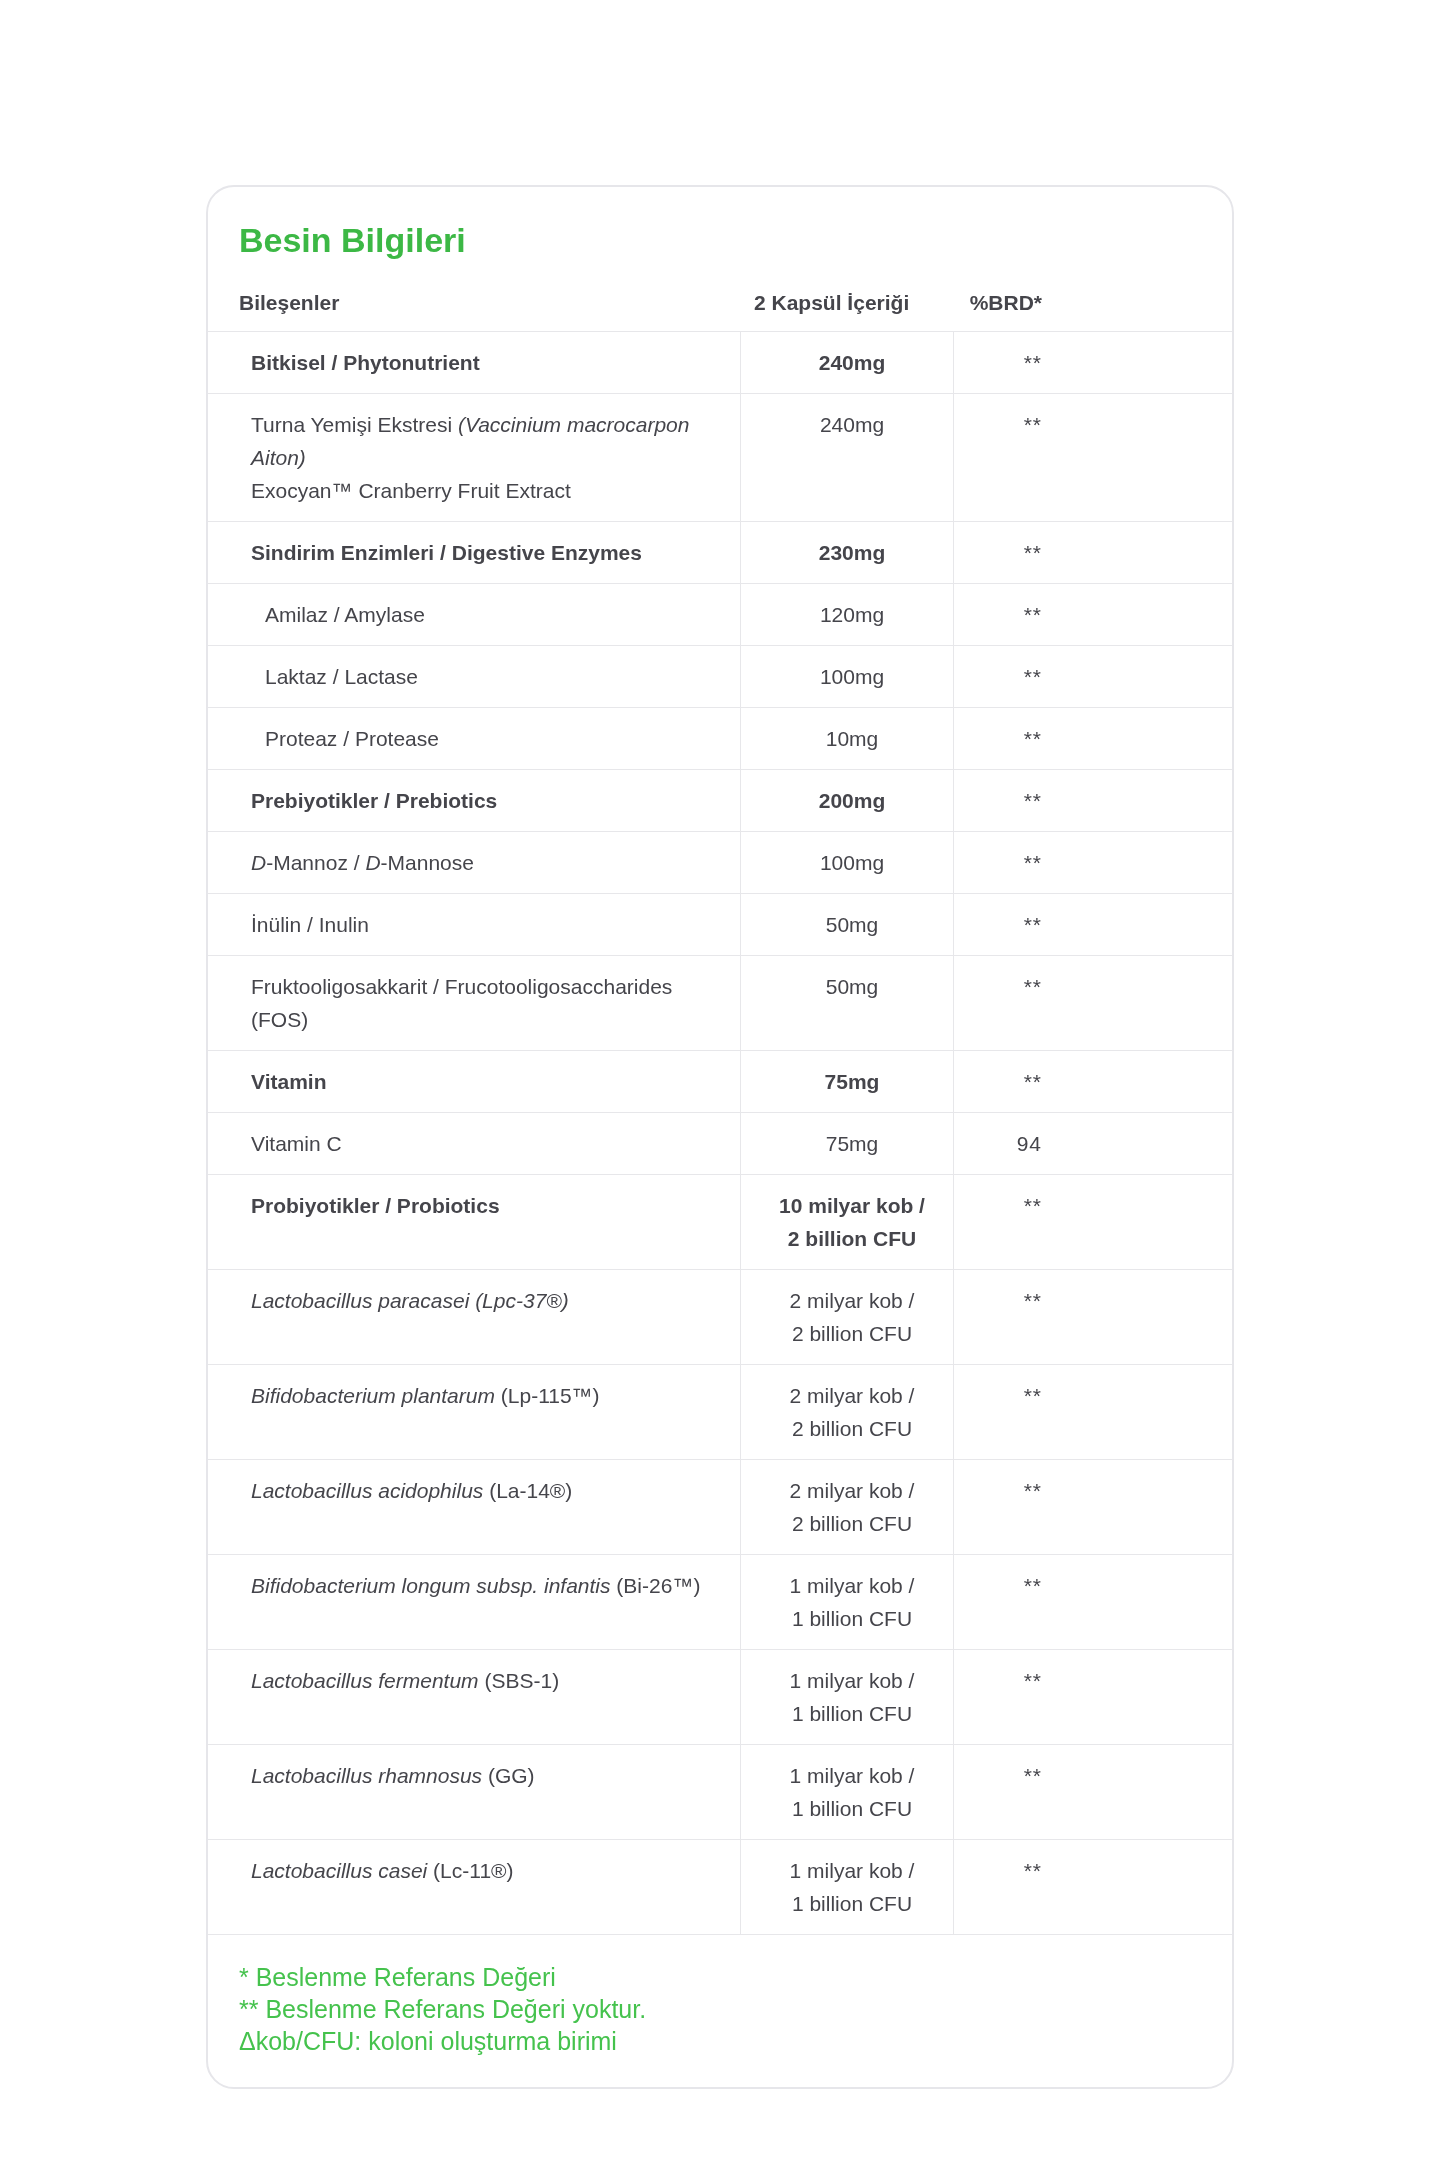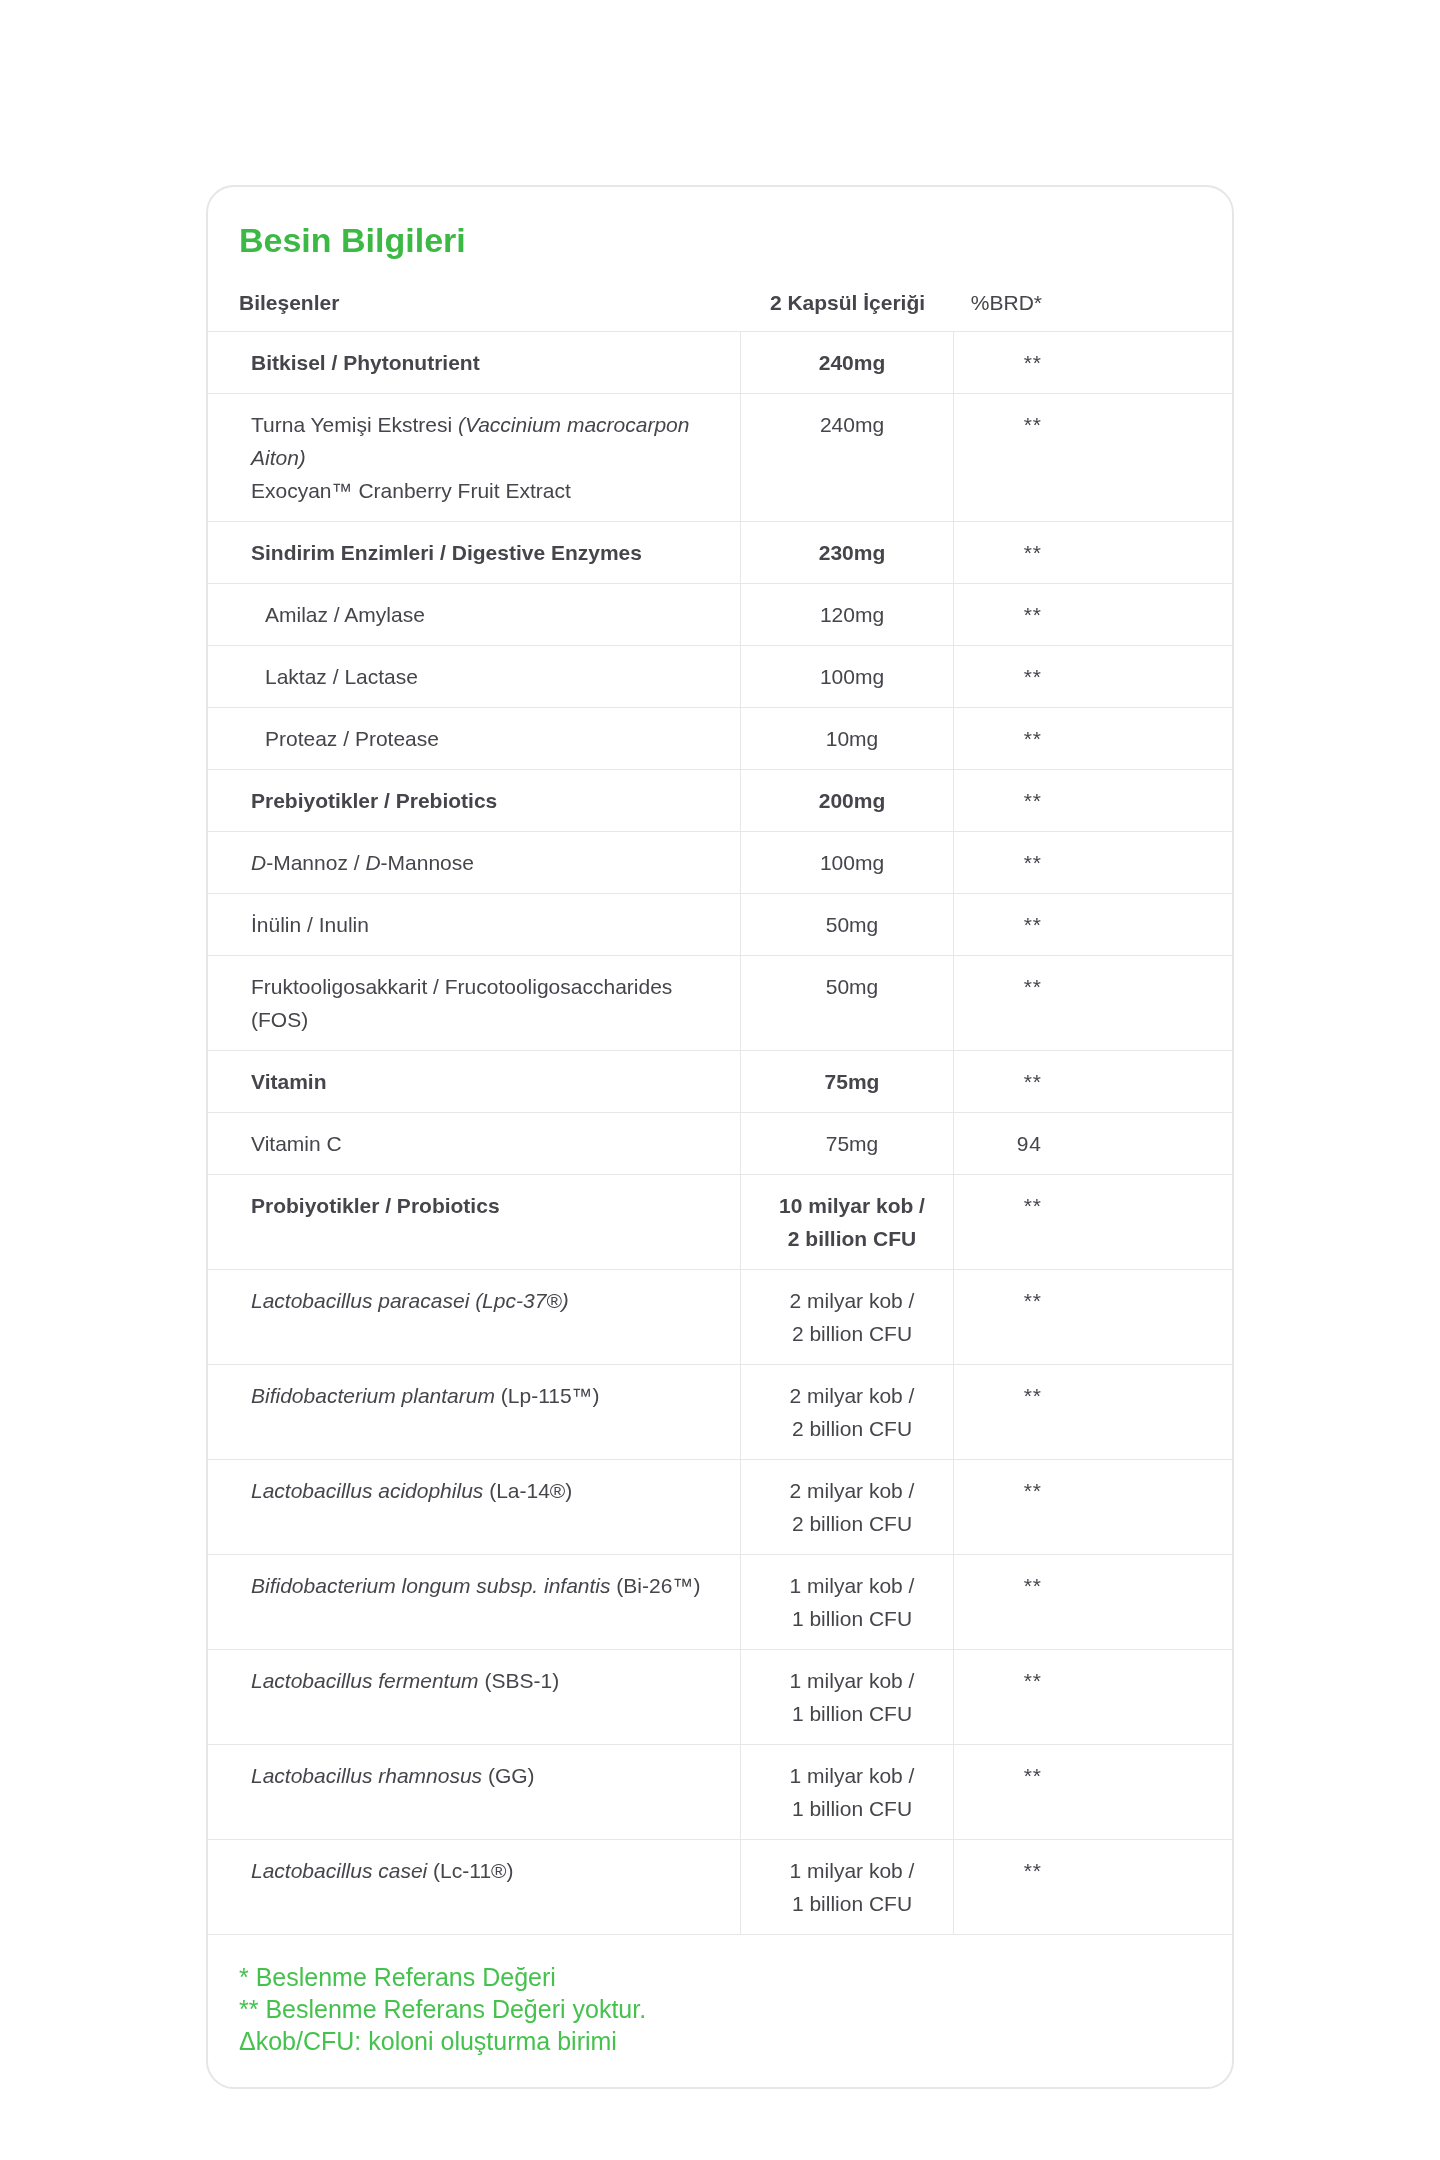--- a/index.html
+++ b/index.html
@@ -37,30 +37,29 @@
     grid-template-columns:520px 213px 137px;
     padding:30px 0 16px 0;
     border-bottom:1px solid var(--border);
   }
   .thead .h-ing{
     padding-left:31px;
     font-size:21px;
     font-weight:bold;
   }
   .thead .h-amt{
-    text-align:center;
     font-size:21px;
     font-weight:bold;
     padding-left:26px;
   }
   .thead .h-brd{
     text-align:right;
     padding-right:36px;
     font-size:21px;
-    font-weight:normal;
+    font-weight:bold;
   }
   .trow{
     display:grid;
     grid-template-columns:520px 213px 137px;
     border-bottom:1px solid var(--border);
   }
   .cell{
     font-size:21px;
     line-height:33px;
     margin-left:12px;

